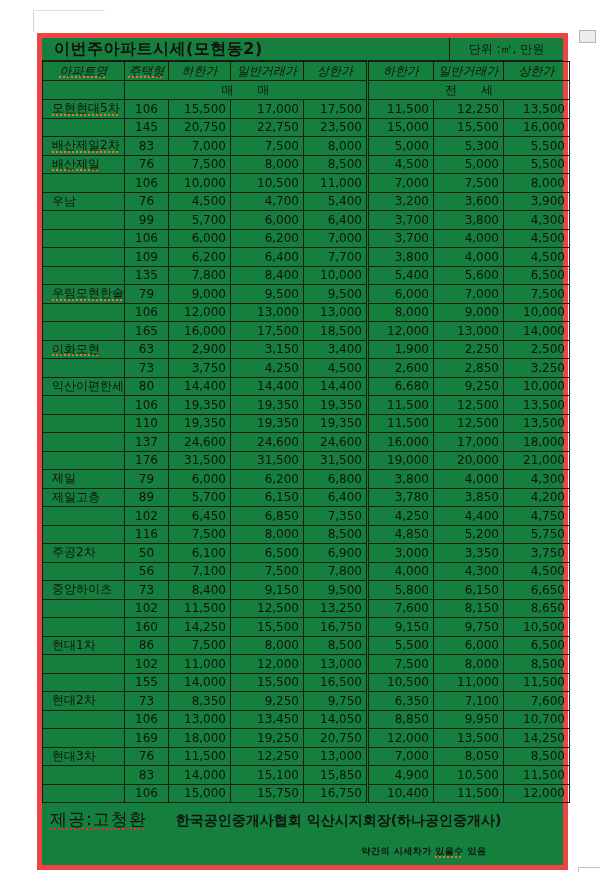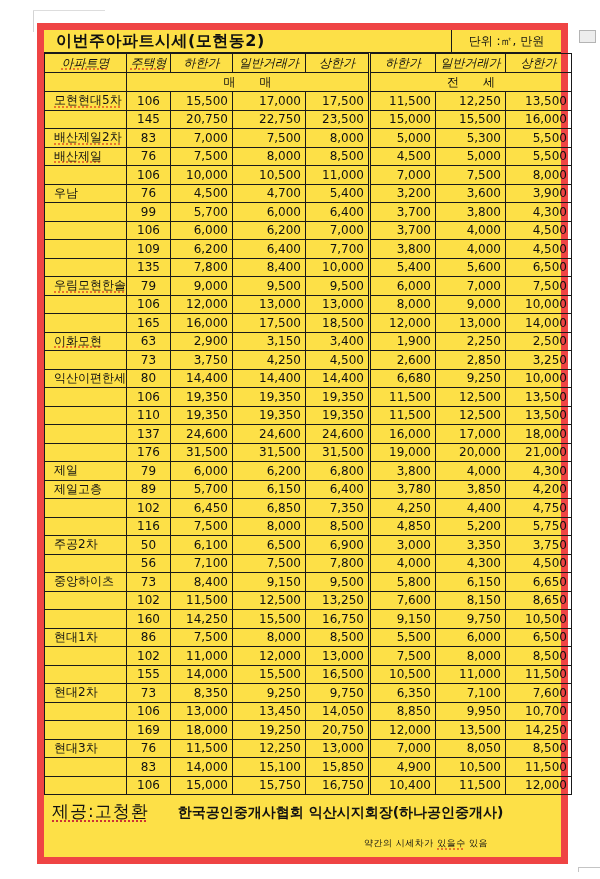--- a/index.html
+++ b/index.html
@@ -6,24 +6,24 @@
   html, body {
     width: 600px; height: 879px;
     background: #ffffff;
     font-family: "DejaVu Sans", "Liberation Sans", sans-serif;
     color: #111111;
     overflow: hidden;
     position: relative;
   }
   .sheet {
     position: absolute;
-    left: 37px; top: 23px;
+    left: 37px; top: 33px;
     width: 531px;
-    border: 7px solid #ef4444;
-    background: #fde047;
+    border: 5px solid #ef4444;
+    background: #15803d;
   }
   .title-row {
     display: flex;
     height: 23px;
     border-bottom: 1px solid #1a1a1a;
   }
   .title-cell {
     width: 408px;
     border-right: 1px solid #1a1a1a;
     font-size: 16px;
@@ -81,21 +81,21 @@
   .org {
     font-size: 14px;
     font-weight: bold;
     margin-left: 24px;
   }
   .note {
     position: absolute;
     left: 292px; top: 42px;
     width: 180px;
     font-size: 9px;
-    font-weight: normal;
+    font-weight: bold;
     text-align: center;
     letter-spacing: 0.5px;
   }
   
   .mark { position: absolute; background: #d4d4d4; }
   .mark-tl-v { left: 33px; top: 10px; width: 1px; height: 22px; }
   .mark-tl-h { left: 33px; top: 10px; width: 72px; height: 1px; background: #dddddd; }
   .scroll-frag {
     position: absolute;
     left: 579px; top: 30px;

